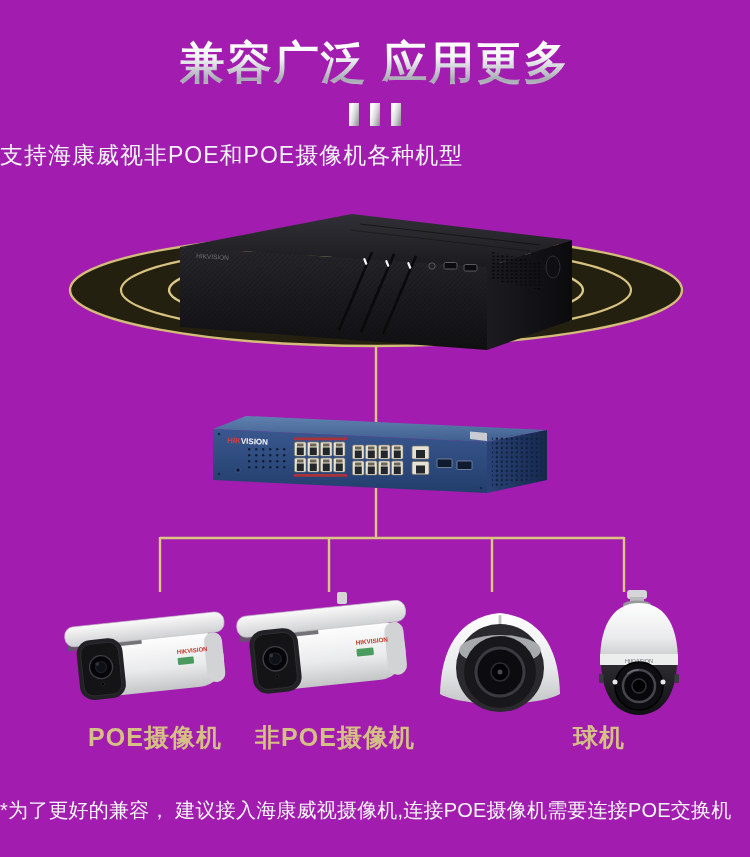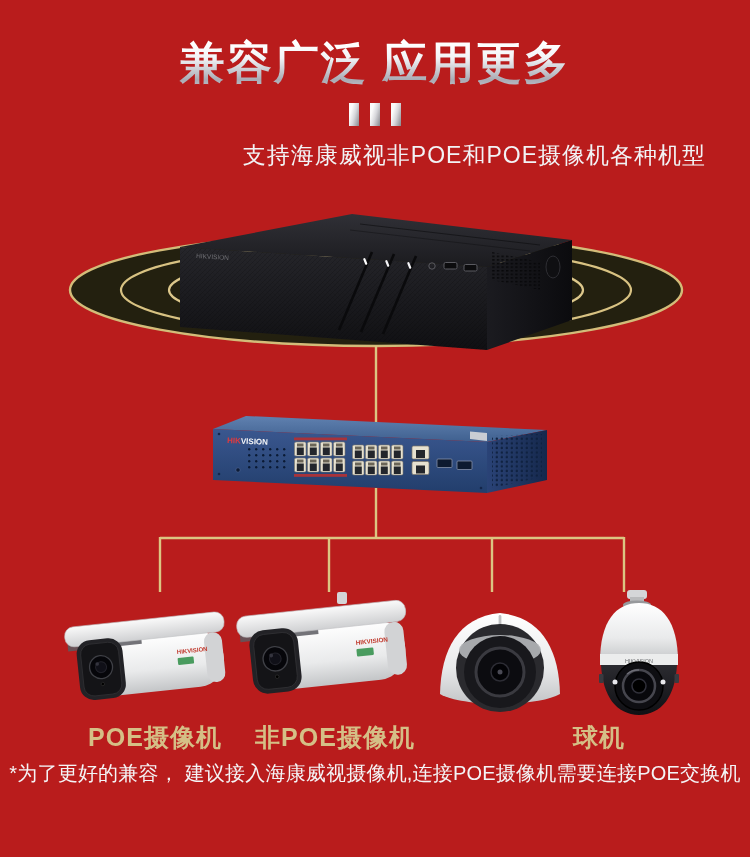--- a/index.html
+++ b/index.html
@@ -1,17 +1,17 @@
 <!DOCTYPE html>
 <html><head>
 <meta charset="utf-8">
 <style>
   html,body{margin:0;padding:0;background:#000;}
   .stage{
-    position:relative;width:750px;height:857px;background:#b91c1c;overflow:hidden;
+    position:relative;width:750px;height:857px;background:#a21caf;overflow:hidden;
     font-family:"Liberation Sans","DejaVu Sans",sans-serif;
   }
   .layer{position:absolute;left:0;top:0;}
   .title{
     position:absolute;left:0;top:33px;width:750px;text-align:center;
     font-size:45px;font-weight:bold;letter-spacing:2px;color:#e9eaee;
   }
   @supports ((-webkit-background-clip:text) or (background-clip:text)){
     .title{
       background:linear-gradient(180deg,#ffffff 18%,#f2f3f6 42%,#a9abb4 78%,#cdced5 100%);
@@ -20,29 +20,29 @@
   }
   .bars{
     position:absolute;left:0;top:102px;width:750px;height:24px;
     display:flex;justify-content:center;align-items:center;gap:11px;
   }
   .bar{
     width:10px;height:23px;display:inline-block;
     background:linear-gradient(105deg,#fbfbfb 25%,#d8d8dc 55%,#87878d 100%);
   }
   .subtitle{
-    position:absolute;left:0;top:140px;width:696px;text-align:right;
-    font-size:23px;color:#f2f3f5;letter-spacing:1px;padding-left:10px;
+    position:absolute;left:0;top:140px;width:696px;text-align:left;
+    font-size:23px;color:#f2f3f5;letter-spacing:1px;
   }
   .cam-label{
     position:absolute;top:721px;transform:translateX(-50%);
     font-size:25px;font-weight:bold;color:#d5bf86;letter-spacing:1px;white-space:nowrap;
   }
   .footnote{
-    position:absolute;left:0;top:760px;width:750px;text-align:center;
+    position:absolute;left:0;top:797px;width:750px;text-align:left;
     font-size:20px;color:#f4f4f6;letter-spacing:0.2px;white-space:nowrap;
   }
 </style>
 </head>
 <body>
 
 <div class="stage">
 
   <div class="title">兼容广泛 应用更多</div>
   <div class="bars">

